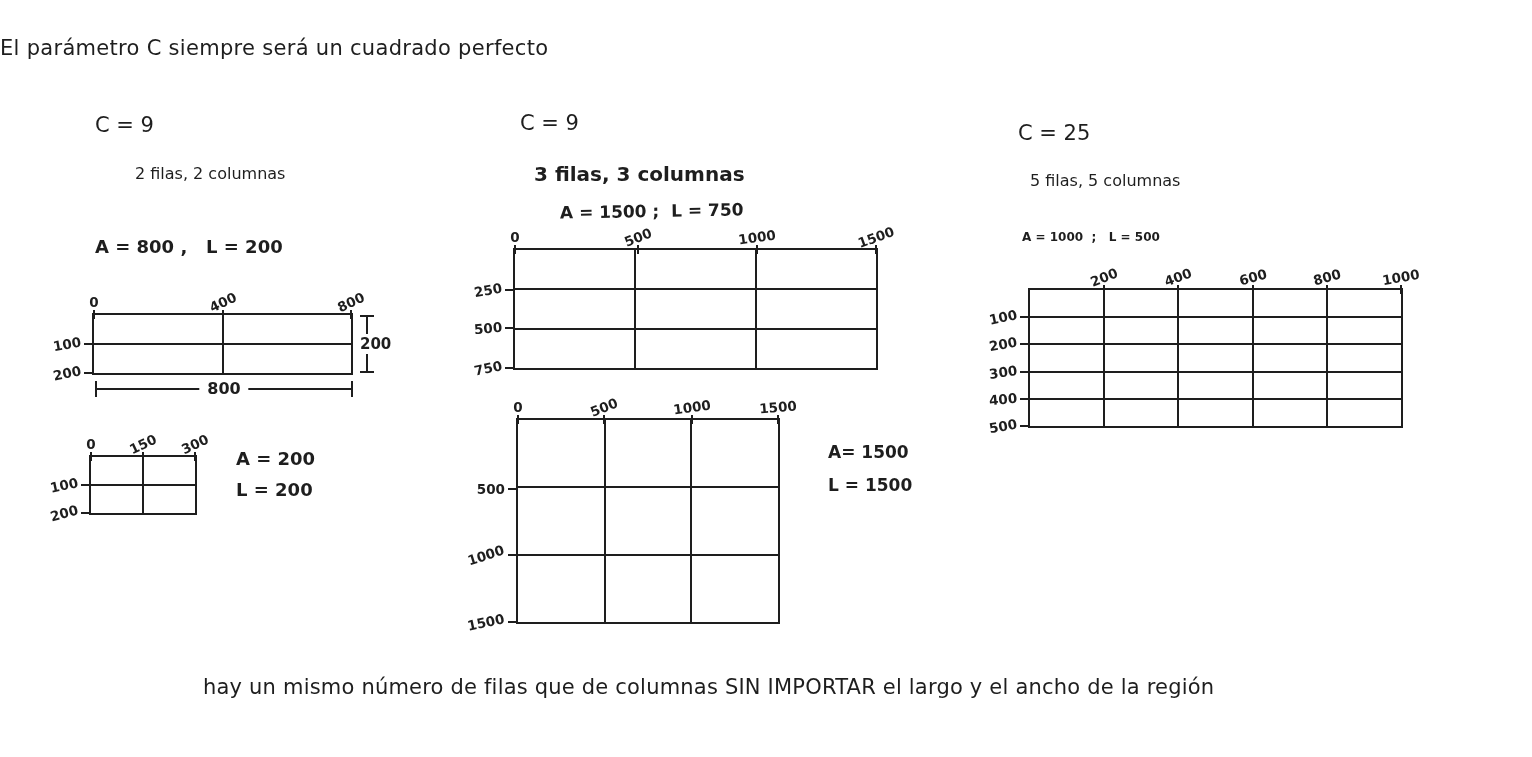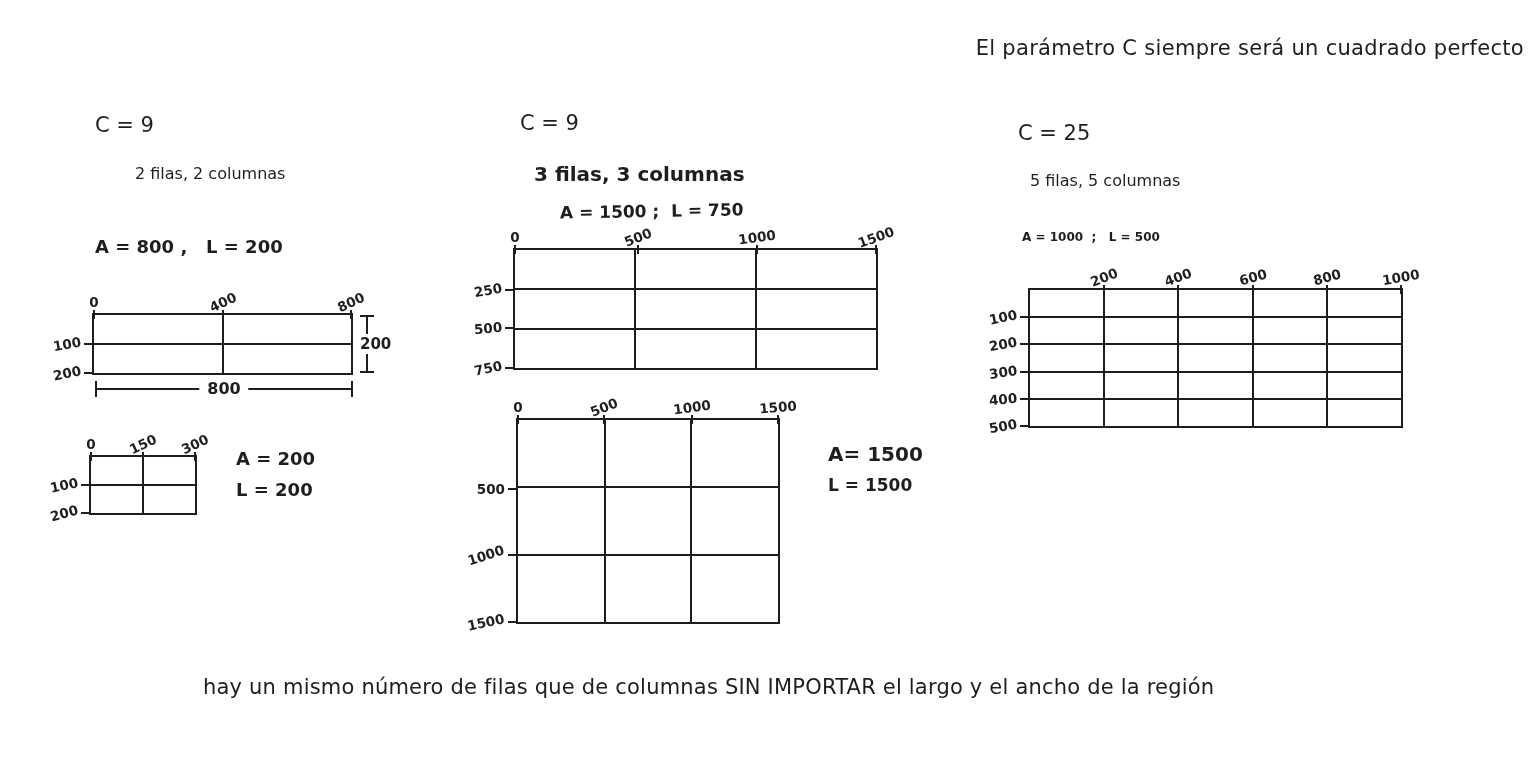--- a/index.html
+++ b/index.html
@@ -1,37 +1,37 @@
 <!DOCTYPE html>
 <html><head>
 <meta charset="utf-8">
 <style>
   :root{ --ink:#1e1e1e; }
   html,body{margin:0;padding:0;background:#fff;}
   body{font-family:"DejaVu Sans", sans-serif; color:var(--ink);}
   #canvas{position:relative;width:1532px;height:757px;background:#fff;overflow:hidden;}
 
   .txt{position:absolute;white-space:pre;color:var(--ink);}
-  .title{left:0;right:8px;top:36px;text-align:right;font-size:21px;letter-spacing:.3px;margin-left:11px;}
+  .title{left:0;right:0;top:36px;text-align:left;font-size:21px;letter-spacing:.3px;}
   .footer1{left:203px;top:646px;font-size:21px;letter-spacing:.2px;}
   .footer2{left:203px;top:675px;font-size:21px;letter-spacing:.2px;}
 
   .h-c4{left:95px;top:113px;font-size:21px;}
   .s-c4{left:135px;top:164px;font-size:16px;}
   .p-c4{left:95px;top:236px;font-size:18px;font-weight:bold;}
   .h-c9{left:520px;top:111px;font-size:21px;}
   .s-c9{left:534px;top:162px;font-size:20px;font-weight:bold;}
   .p-c9{left:560px;top:201px;font-size:17px;font-weight:bold;transform:rotate(-1deg);}
   .h-c25{left:1018px;top:121px;font-size:21px;}
   .s-c25{left:1030px;top:171px;font-size:16px;}
   .p-c25{left:1022px;top:230px;font-size:12px;font-weight:bold;}
 
   .gb-a{left:236px;top:448px;font-size:18px;font-weight:bold;}
   .gb-l{left:236px;top:479px;font-size:18px;font-weight:bold;}
-  .gd-a{left:828px;top:442px;font-size:20px;font-weight:bold;}
+  .gd-a{left:828px;top:442px;font-size:17px;font-weight:bold;}
   .gd-l{left:828px;top:475px;font-size:17px;font-weight:bold;}
 
   .grid{position:absolute;border:2px solid var(--ink);box-sizing:border-box;}
   .vline{position:absolute;top:0;bottom:0;width:2px;background:var(--ink);transform:translateX(-50%);}
   .hline{position:absolute;left:0;right:0;height:2px;background:var(--ink);transform:translateY(-50%);}
   .xtick{position:absolute;bottom:100%;margin-bottom:5px;font-size:13.5px;font-weight:bold;white-space:nowrap;}
   .ytick{position:absolute;right:100%;margin-right:13px;font-size:13.5px;font-weight:bold;white-space:nowrap;}
   .xtickmark{position:absolute;top:-5px;width:2px;height:9px;background:var(--ink);transform:translateX(-50%);}
   .ytickmark{position:absolute;left:-10px;width:9px;height:2px;background:var(--ink);transform:translateY(-50%);}
 

